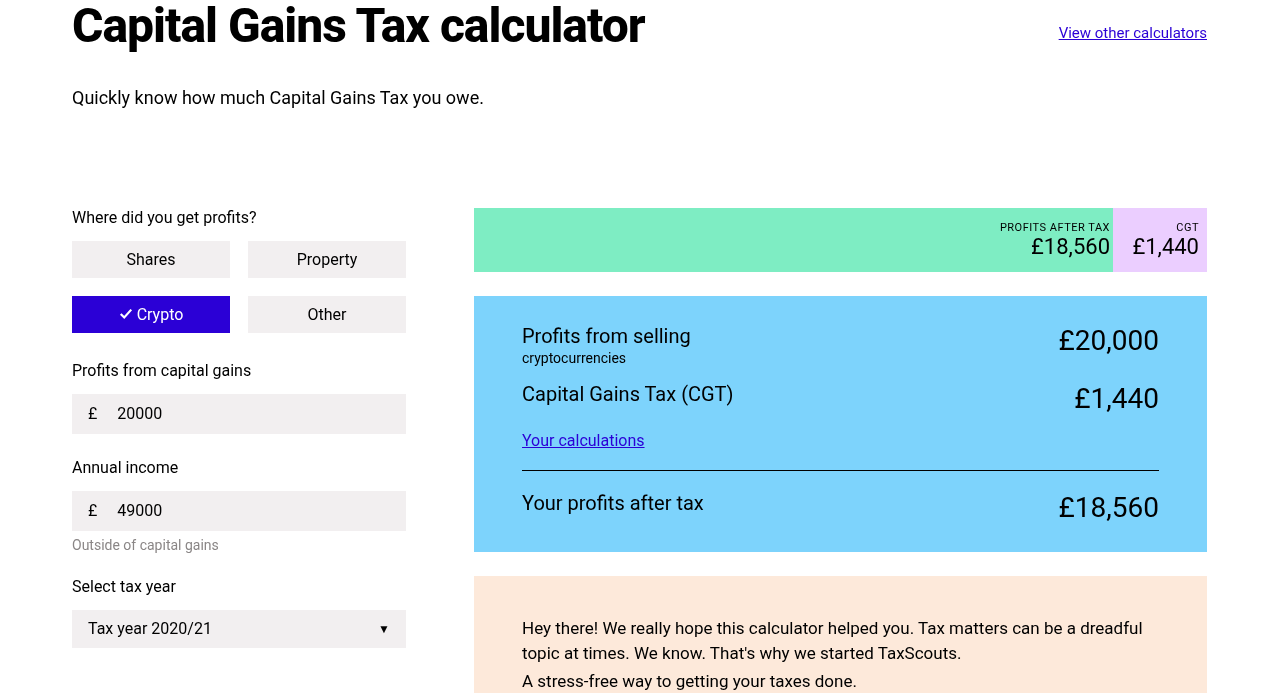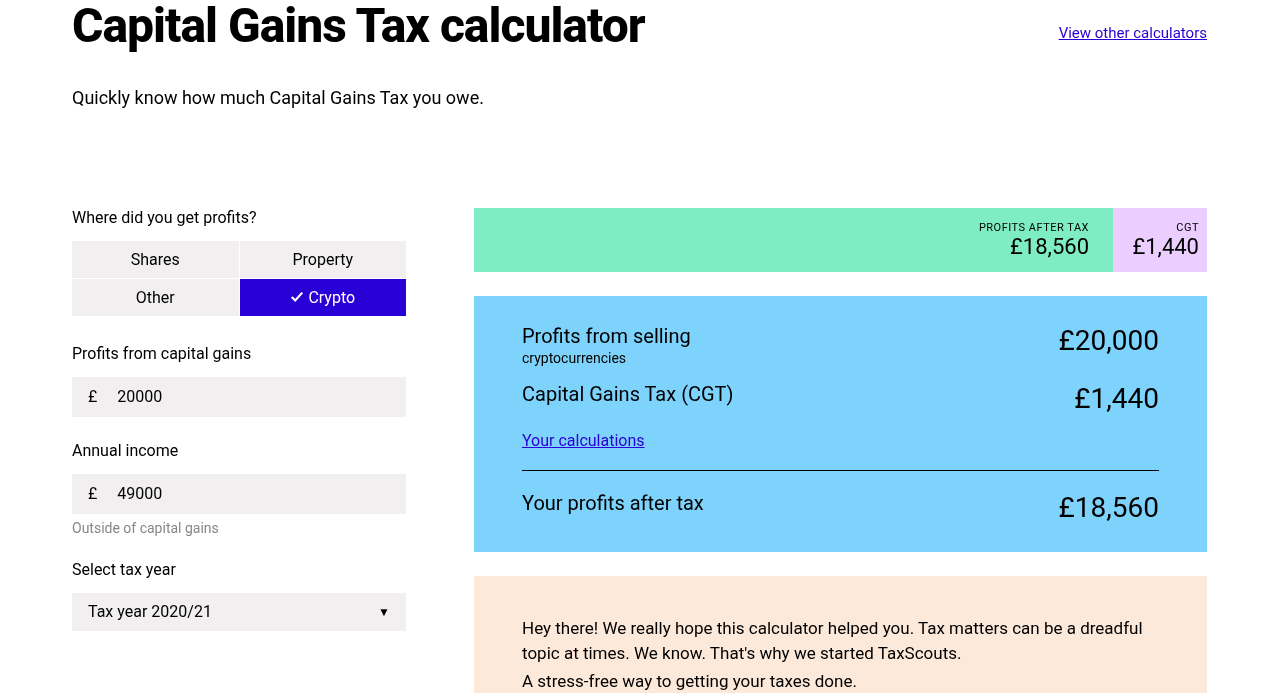--- a/index.html
+++ b/index.html
@@ -43,21 +43,21 @@
   .right {
     flex: 1;
   }
   .field-label {
     font-size: 16px;
     margin-bottom: 14px;
   }
   .toggle-grid {
     display: grid;
     grid-template-columns: 1fr 1fr;
-    gap: 1px;
+    gap: 18px;
     margin-bottom: 28px;
   }
   .toggle-btn {
     background: #f2eff0;
     border: none;
     padding: 9px 0;
     font-size: 16px;
     cursor: pointer;
     font-family: inherit;
     display: flex;
@@ -116,21 +116,21 @@
     display: flex;
     height: 64px;
   }
   .bar-profits {
     background: #7eedc3;
     flex: 1;
     display: flex;
     flex-direction: column;
     align-items: flex-end;
     justify-content: center;
-    padding-right: 24px;
+    padding-right: 3px;
   }
   .bar-cgt {
     background: #ebceff;
     width: 94px;
     display: flex;
     flex-direction: column;
     align-items: flex-end;
     justify-content: center;
     padding-right: 8px;
   }
@@ -188,29 +188,29 @@
 <p class="subtitle">Quickly know how much Capital Gains Tax you owe.</p>
 
 <div class="main">
   <div class="left">
 
     <div class="block">
       <div class="field-label">Where did you get profits?</div>
       <div class="toggle-grid">
         <button class="toggle-btn">Shares</button>
         <button class="toggle-btn">Property</button>
-        <button class="toggle-btn">Other</button>
         <button class="toggle-btn selected">
           <span class="check-icon">
             <svg viewBox="0 0 16 16" fill="none" stroke="currentColor" stroke-width="2.5">
                 <polyline points="2,8 6,12 14,3"></polyline>
               </svg>
           </span>
           <span>Crypto</span>
         </button>
+        <button class="toggle-btn">Other</button>
       </div>
     </div>
 
     <div class="block">
       <div class="field-label">Profits from capital gains</div>
       <div class="input-group">
         <span class="input-prefix">£</span>
         <input class="input-field" value="20000" style="">
       </div>
     </div>

